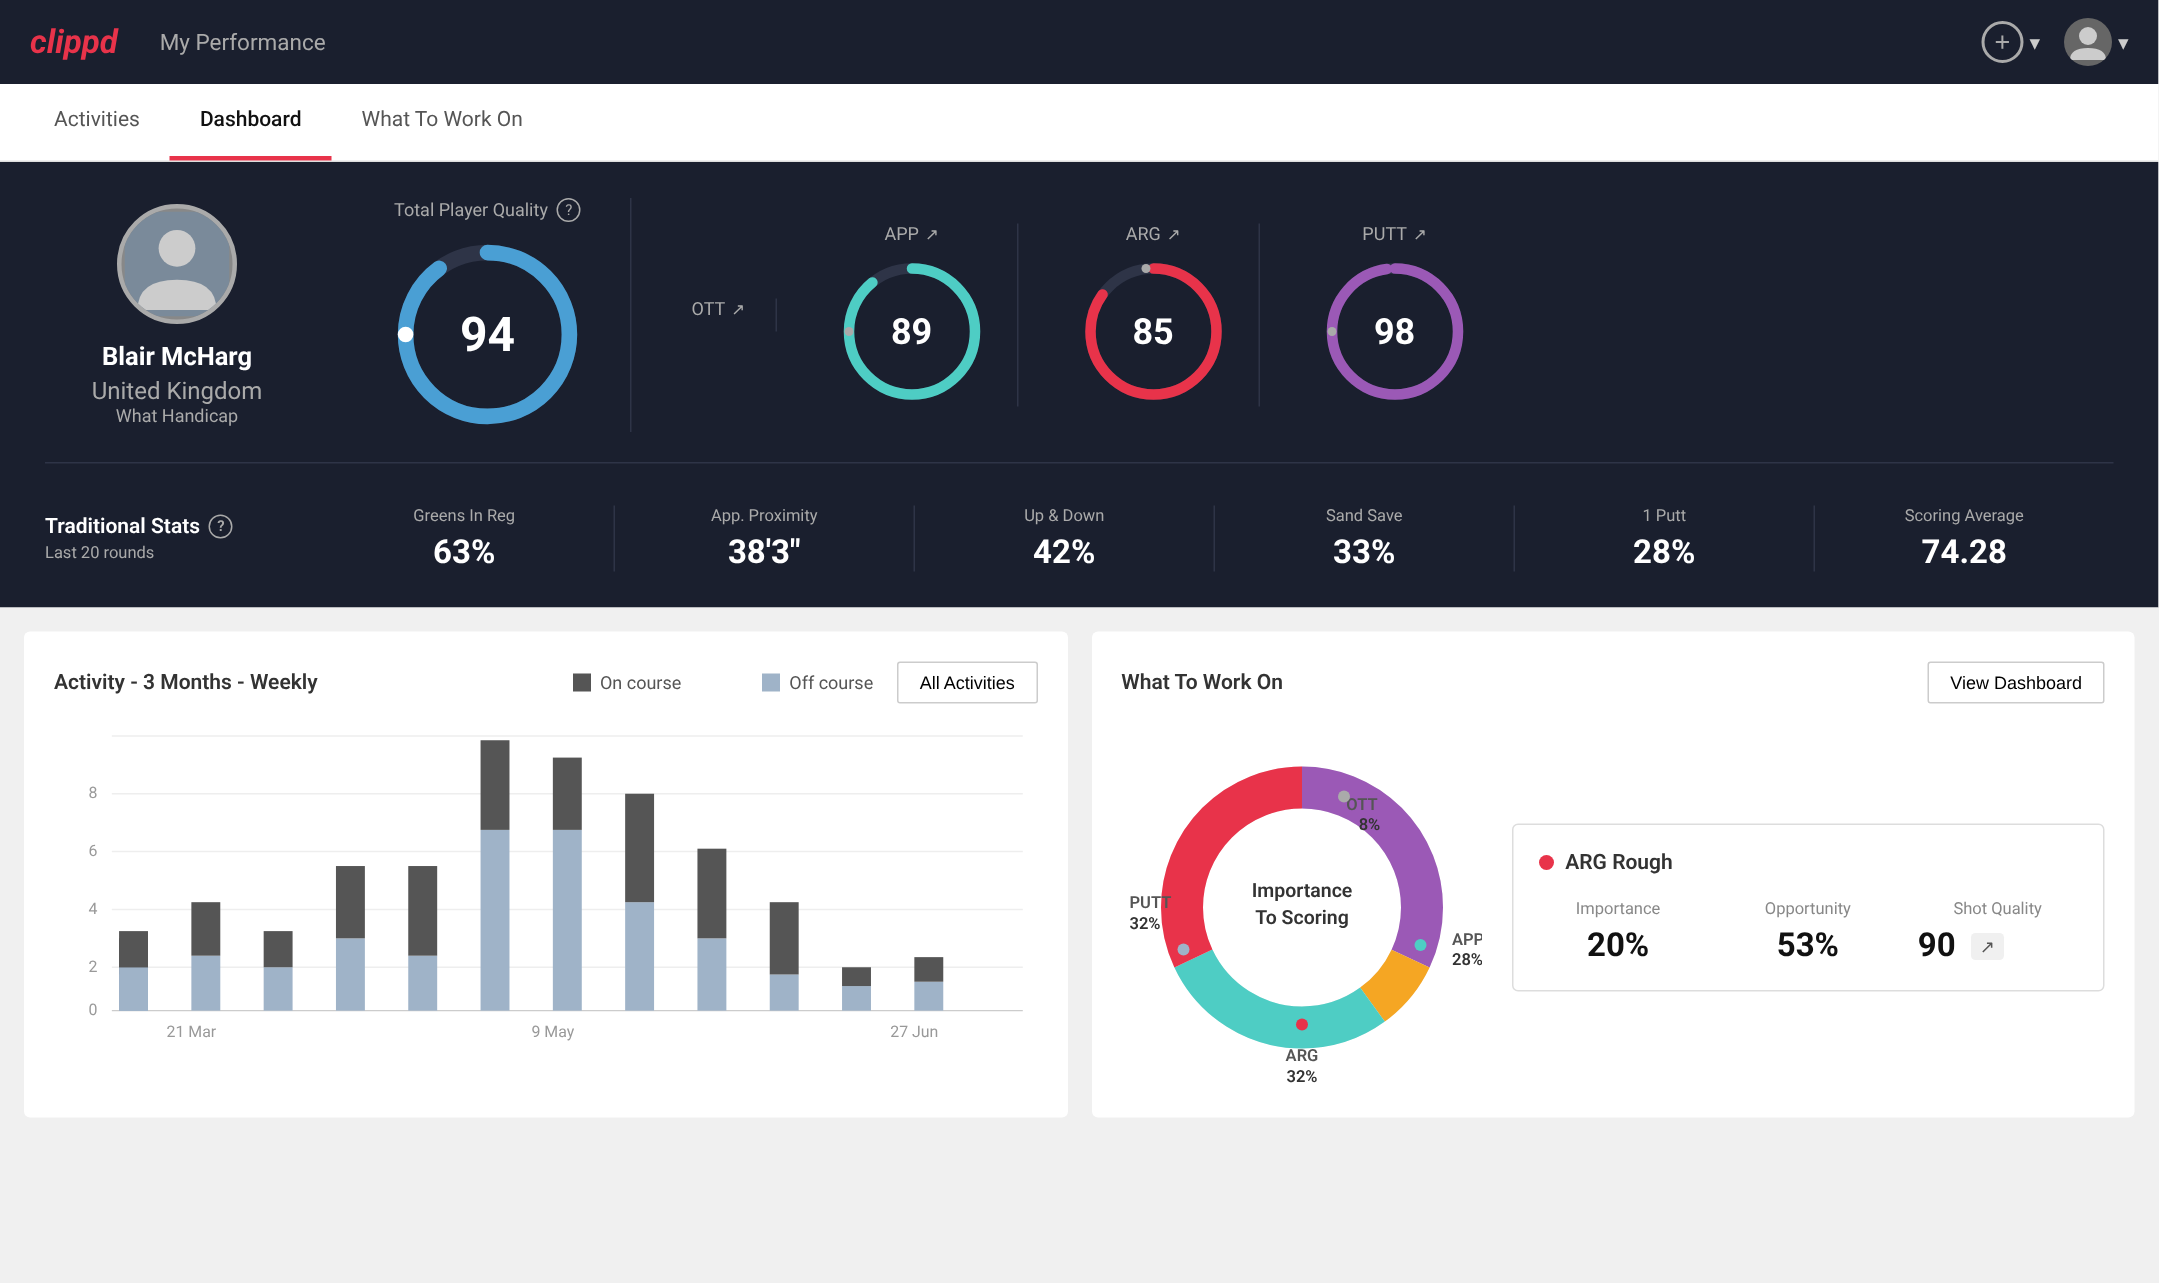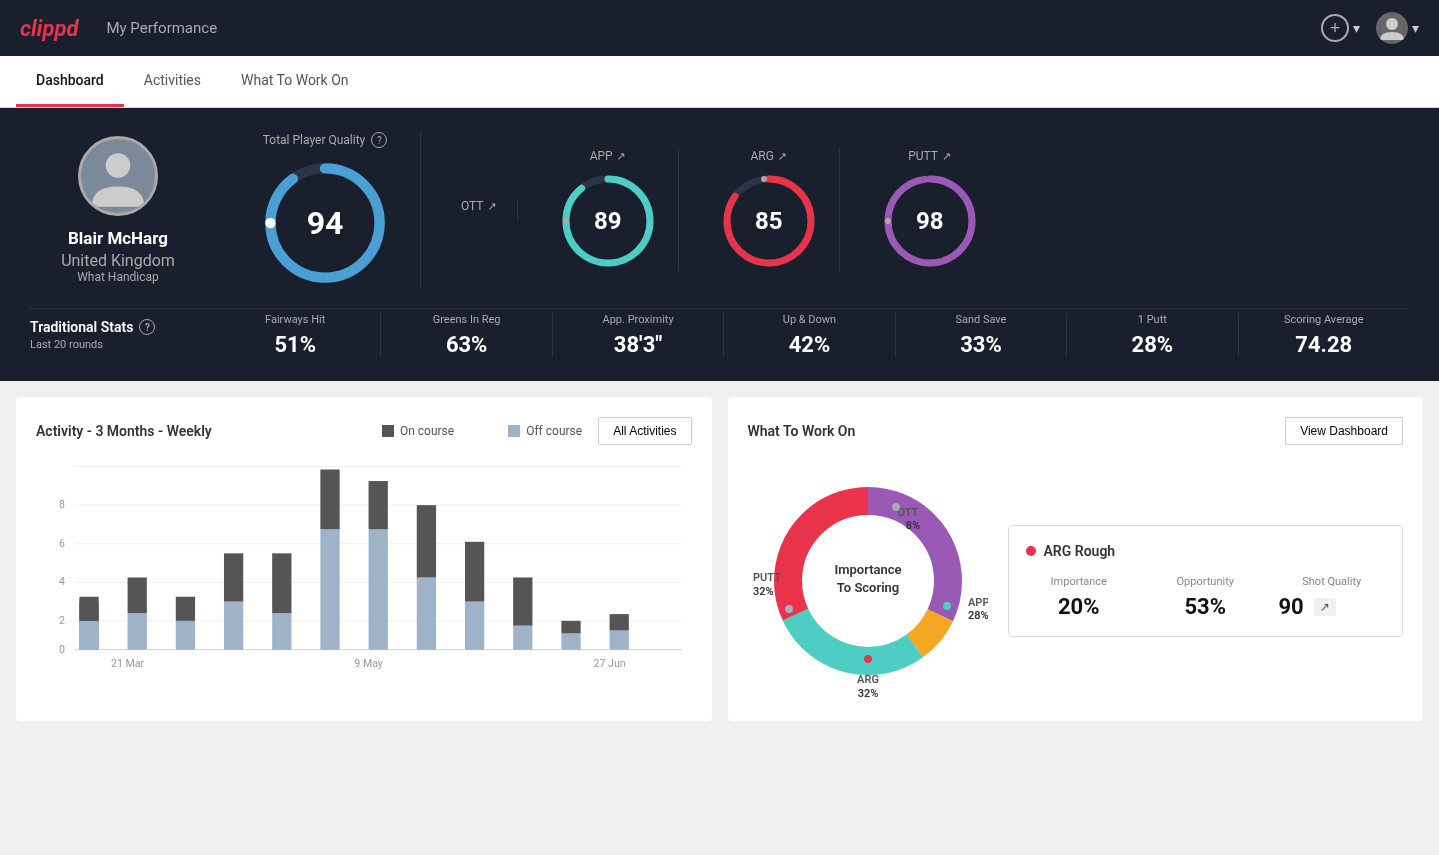--- a/index.html
+++ b/index.html
@@ -219,21 +219,21 @@
       font-size: 24px;
       font-weight: 700;
     }
 
     
     .traditional-stats {
       display: flex;
       align-items: center;
       gap: 0;
       border-top: 1px solid #2e3447;
-      padding-top: 4px;
+      padding-top: 28px;
     }
     .stats-label-section {
       min-width: 180px;
     }
     .stats-title {
       color: #fff;
       font-size: 14px;
       font-weight: 600;
       display: flex;
       align-items: center;
@@ -434,22 +434,22 @@
           <circle cx="16" cy="12" r="6" fill="#ccc"></circle>
           <path d="M4 28 Q4 20 16 20 Q28 20 28 28" fill="#ccc"></path>
         </svg>
       </div>
       <span>▾</span>
     </button>
   </div>
 </div>
 
 <div class="tabs">
+  <div class="tab">Activities</div>
   <div class="tab active">Dashboard</div>
-  <div class="tab">Activities</div>
   <div class="tab">What To Work On</div>
 </div>
 
 <div class="hero">
 
   <div class="hero-top">
 
     <div class="player-info">
       <div class="player-avatar">
         <svg viewBox="0 0 80 80" xmlns="http://www.w3.org/2000/svg">
@@ -537,24 +537,20 @@
 
   <div class="traditional-stats">
     <div class="stats-label-section">
       <div class="stats-title">
         <span>Traditional Stats</span>
         <div class="info-icon">?</div>
       </div>
       <div class="stats-subtitle">Last 20 rounds</div>
     </div>
     <div class="stat-items">
-      <div class="stat-item">
-        <div class="stat-name">Fairways Hit</div>
-        <div class="stat-value">51%</div>
-      </div>
       <div class="stat-item">
         <div class="stat-name">Greens In Reg</div>
         <div class="stat-value">63%</div>
       </div>
       <div class="stat-item">
         <div class="stat-name">App. Proximity</div>
         <div class="stat-value">38'3"</div>
       </div>
       <div class="stat-item">
         <div class="stat-name">Up &amp; Down</div>

